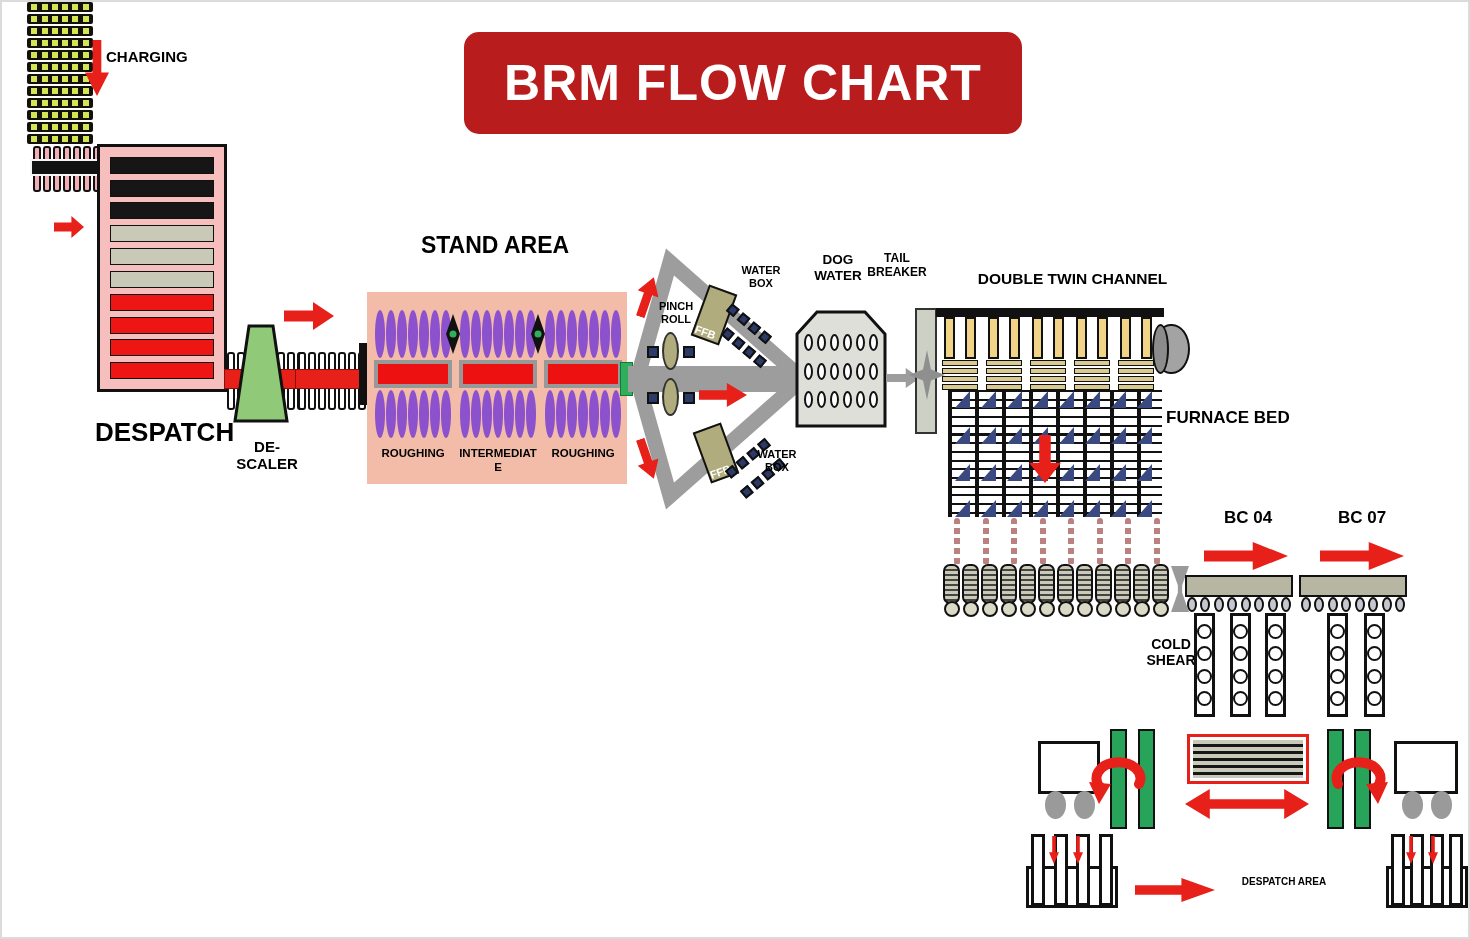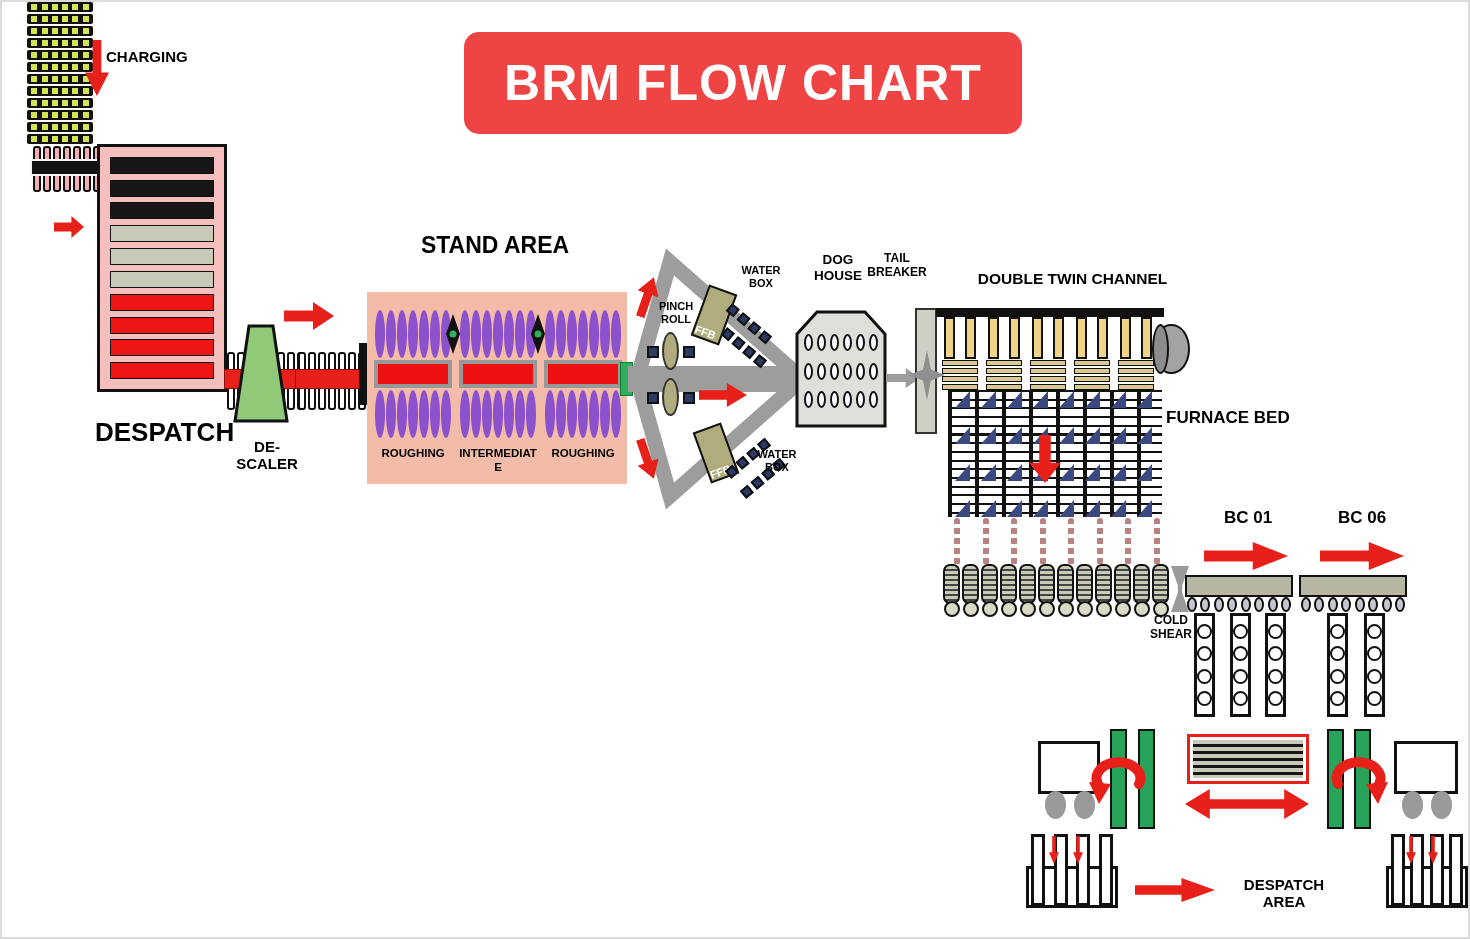--- a/index.html
+++ b/index.html
@@ -7,21 +7,21 @@
   #stage{position:relative;width:1470px;height:939px;background:#fff;border:2px solid #DBDBDB;
          font-family:"Liberation Sans",sans-serif;overflow:hidden}
   .abs{position:absolute}
   .lbl{position:absolute;font-weight:bold;color:#000000;text-align:center;line-height:1.15}
   
   .arrow-r{position:absolute;background:#E8201A;clip-path:polygon(0 30%,58% 30%,58% 0,100% 50%,58% 100%,58% 70%,0 70%)}
   .arrow-d{position:absolute;background:#E8201A;clip-path:polygon(32% 0,68% 0,68% 58%,100% 58%,50% 100%,0 58%,32% 58%)}
   .arrow-2h{position:absolute;background:#E8201A;clip-path:polygon(0 50%,20% 0,20% 34%,80% 34%,80% 0,100% 50%,80% 100%,80% 66%,20% 66%,20% 100%)}
   .gray{background:#9D9D9D !important}
   
-  #title{position:absolute;left:462px;top:30px;width:558px;height:102px;background:#ef4444;border-radius:15px;
+  #title{position:absolute;left:462px;top:30px;width:558px;height:102px;background:#b91c1c;border-radius:15px;
          display:flex;align-items:center;justify-content:center}
   #title span{color:#fff;font-size:50px;font-weight:bold;letter-spacing:1px}
   
   #bstack{position:absolute;left:25px;top:0;width:66px;height:143px;display:flex;flex-direction:column;gap:2px}
   .brow{height:10px;background:#14110A;border-radius:2px;display:flex;justify-content:space-evenly;align-items:center;flex:0 0 auto}
   .bsq{width:6px;height:6px;background:#D3E455}
   
   .rtable{position:absolute;display:flex;gap:2px}
   .roller{width:8px;height:100%;border:2px solid #111;border-radius:3px;background:#F2AEB4;flex:0 0 auto}
   .roller.white{background:#fff}
@@ -412,21 +412,21 @@
     </div>
   <div class="wbrow" style="left:741px;top:488px;transform:rotate(-40deg)">
       <span class="wbsq"></span>
       <span class="wbsq"></span>
       <span class="wbsq"></span>
       <span class="wbsq"></span>
     </div>
   <div class="lbl" style="left:734px;top:262px;width:50px;font-size:11px">WATER BOX</div>
   <div class="lbl" style="left:750px;top:446px;width:50px;font-size:11px">WATER BOX</div>
 
-  <div class="lbl" style="left:802px;top:250px;width:68px;font-size:13.5px">DOG HOUSE</div>
+  <div class="lbl" style="left:802px;top:250px;width:68px;font-size:13.5px">DOG WATER</div>
   <svg class="abs" style="left:793px;top:308px" width="92" height="118" viewBox="0 0 92 118">
     <polygon points="2,24 22,2 70,2 90,24 90,116 2,116" fill="#DFDFD9" stroke="#111" stroke-width="3"></polygon>
   </svg>
   <div id="dhgrid">
     <div class="dhrow">
         <span class="dhell"></span>
         <span class="dhell"></span>
         <span class="dhell"></span>
         <span class="dhell"></span>
         <span class="dhell"></span>
@@ -642,24 +642,24 @@
         <span class="rbody"></span>
         <span class="rwheel"></span>
       </div>
 
     <div class="runit">
         <span class="rbody"></span>
         <span class="rwheel"></span>
       </div>
   </div>
   <div id="bowtie"></div>
-  <div class="lbl" style="left:1140px;top:612px;width:58px;font-size:12px">COLD SHEAR</div>
-
-  <div class="lbl" style="left:1206px;top:506px;width:80px;font-size:17px">BC 01</div>
-  <div class="lbl" style="left:1320px;top:506px;width:80px;font-size:17px">BC 06</div>
+  <div class="lbl" style="left:1140px;top:634px;width:58px;font-size:14px">COLD SHEAR</div>
+
+  <div class="lbl" style="left:1206px;top:506px;width:80px;font-size:17px">BC 04</div>
+  <div class="lbl" style="left:1320px;top:506px;width:80px;font-size:17px">BC 07</div>
   <div class="arrow-r" style="left:1202px;top:540px;width:84px;height:28px"></div>
   <div class="arrow-r" style="left:1318px;top:540px;width:84px;height:28px"></div>
   <div class="bcbar" style="left:1183px;top:573px"></div>
   <div class="bcbar" style="left:1297px;top:573px"></div>
   <div class="bcrollers" style="left:1185px;top:595px">
       <span class="bcroll"></span>
       <span class="bcroll"></span>
       <span class="bcroll"></span>
       <span class="bcroll"></span>
       <span class="bcroll"></span>
@@ -756,15 +756,15 @@
         <span class="tooth"></span>
         <span class="tooth"></span>
         <span class="tooth"></span>
         <span class="tooth"></span>
       </div>
     <div class="arrow-d" style="left:20px;top:4px;width:10px;height:28px"></div>
     <div class="arrow-d" style="left:42px;top:4px;width:10px;height:28px"></div>
   </div>
 
   <div class="arrow-r" style="left:1133px;top:876px;width:80px;height:24px"></div>
-  <div class="lbl" style="left:1232px;top:874px;width:100px;font-size:15px">DESPATCH AREA</div>
+  <div class="lbl" style="left:1232px;top:874px;width:100px;font-size:10px">DESPATCH AREA</div>
 
 </div>
 
 </body></html>

